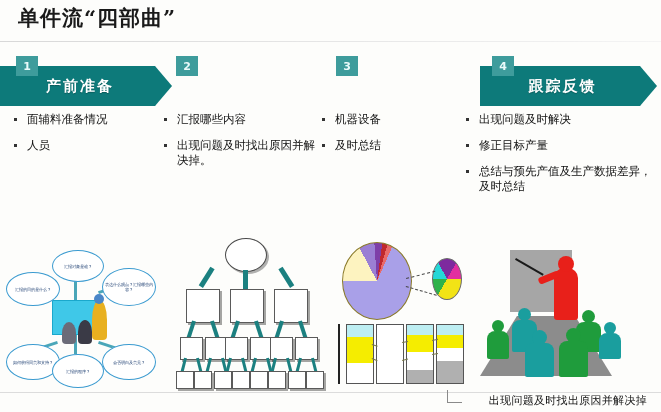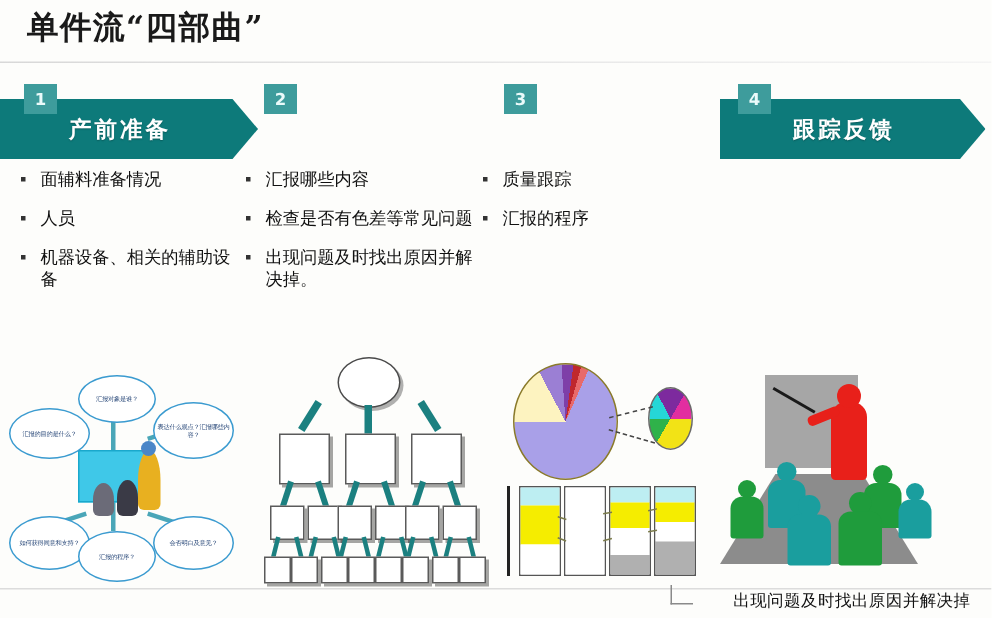--- a/index.html
+++ b/index.html
@@ -180,34 +180,37 @@
       <span class="lbl">跟踪反馈</span>
     </div>
     <div class="badge b4">4</div>
   </div>
 
   <div class="cols">
 
     <div class="col k1">
       <div class="bl">面辅料准备情况</div>
       <div class="bl">人员</div>
-      <div class="bl">机器设备、相关的辅助设备</div>
     </div>
 
     <div class="col k2">
       <div class="bl">汇报哪些内容</div>
-      <div class="bl">检查是否有色差等常见问题</div>
       <div class="bl">出现问题及时找出原因并解决掉。</div>
     </div>
 
     <div class="col k3">
-      <div class="bl">质量跟踪</div>
-      <div class="bl">汇报的程序</div>
-    </div>
-
+      <div class="bl">机器设备</div>
+      <div class="bl">及时总结</div>
+    </div>
+
+    <div class="col k4">
+      <div class="bl">出现问题及时解决</div>
+      <div class="bl">修正目标产量</div>
+      <div class="bl">总结与预先产值及生产数据差异，及时总结</div>
+    </div>
   </div>
 
   <div class="art">
 
     <div class="mind">
 
       <div class="arm" style="left:70px;top:40px;width:3px;height:22px;"></div>
       <div class="arm" style="left:70px;top:92px;width:3px;height:22px;"></div>
       <div class="arm" style="left:34px;top:48px;width:20px;height:3px;transform:rotate(18deg);"></div>
       <div class="arm" style="left:94px;top:48px;width:20px;height:3px;transform:rotate(-18deg);"></div>

